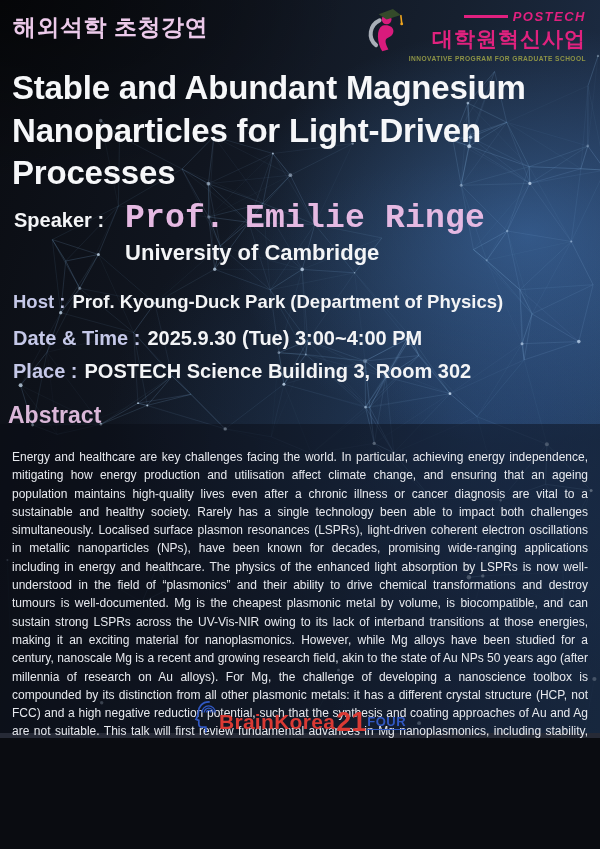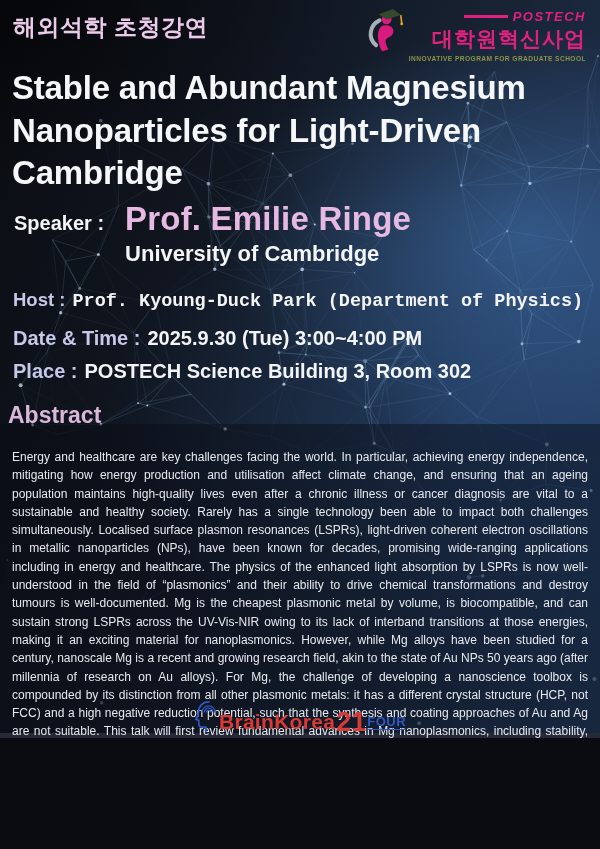--- a/index.html
+++ b/index.html
@@ -33,30 +33,30 @@
   .brand-kr { font-size:21px; font-weight:700; color:#e0227e; letter-spacing:1px; margin-top:1px; }
   .brand-en { font-size:6.6px; font-weight:700; color:#8d9346; letter-spacing:0.45px; margin-top:2px; }
 
   
   .title { position:absolute; left:12px; right:14px; top:67px;
     font-size:33px; line-height:1.29; font-weight:700; color:#f6f7f9; letter-spacing:-0.2px; }
 
   
   .speaker-row { position:absolute; left:14px; top:200px; display:flex; align-items:baseline; gap:21px; }
   .speaker-label { font-size:20px; font-weight:700; color:#f4f5f7; }
-  .speaker-name { font-size:33px; font-weight:700; color:#e5b9e2; letter-spacing:0.2px; }
+  .speaker-name { font-size:33px; font-weight:700; color:#e5b9e2; letter-spacing:0.2px;font-family:Liberation Mono, monospace; }
   .speaker-aff { font-size:22px; font-weight:700; color:#f4f5f7; margin-top:3px; }
 
   
   .info { position:absolute; left:13px; top:288px; right:6px; }
   .info-row { display:flex; align-items:baseline; gap:7px; white-space:nowrap;text-align:center; }
   .info .label { color:#c5c8e8; font-weight:700; }
   .info .value, .host-lines div { color:#f3f4f6; font-weight:700; }
   .host-row { font-size:18.5px; }
-  .host-lines { line-height:1.5;font-family:Liberation Mono, monospace; }
+  .host-lines { line-height:1.5; }
   .dt-row { font-size:20px; margin-top:11px; }
   .place-row { font-size:20px; margin-top:10px; }
 
   
   .abstract-label { position:absolute; left:8px; top:402px;
     font-size:23px; font-weight:700; color:#dab7d8; }
   .abstract-text { position:absolute; left:12px; right:12px; top:448px;
     font-size:12px; line-height:18.3px; color:#e7e9ee; text-align:justify; }
 
   
@@ -521,21 +521,21 @@
       <div class="brand-text">
         <div class="brand-row">
           <span class="brand-dash"></span>
           <span class="brand-word">POSTECH</span>
         </div>
         <div class="brand-kr">대학원혁신사업</div>
         <div class="brand-en">INNOVATIVE PROGRAM FOR GRADUATE SCHOOL</div>
       </div>
     </div>
 
-    <h1 class="title">Stable and Abundant Magnesium Nanoparticles for Light-Driven Cambridge</h1>
+    <h1 class="title">Stable and Abundant Magnesium Nanoparticles for Light-Driven Processes</h1>
 
     <div class="speaker-row">
       <span class="speaker-label">Speaker :</span>
       <div>
         <div class="speaker-name">Prof. Emilie Ringe</div>
         <div class="speaker-aff">University of Cambridge</div>
       </div>
     </div>
 
     <div class="info">

